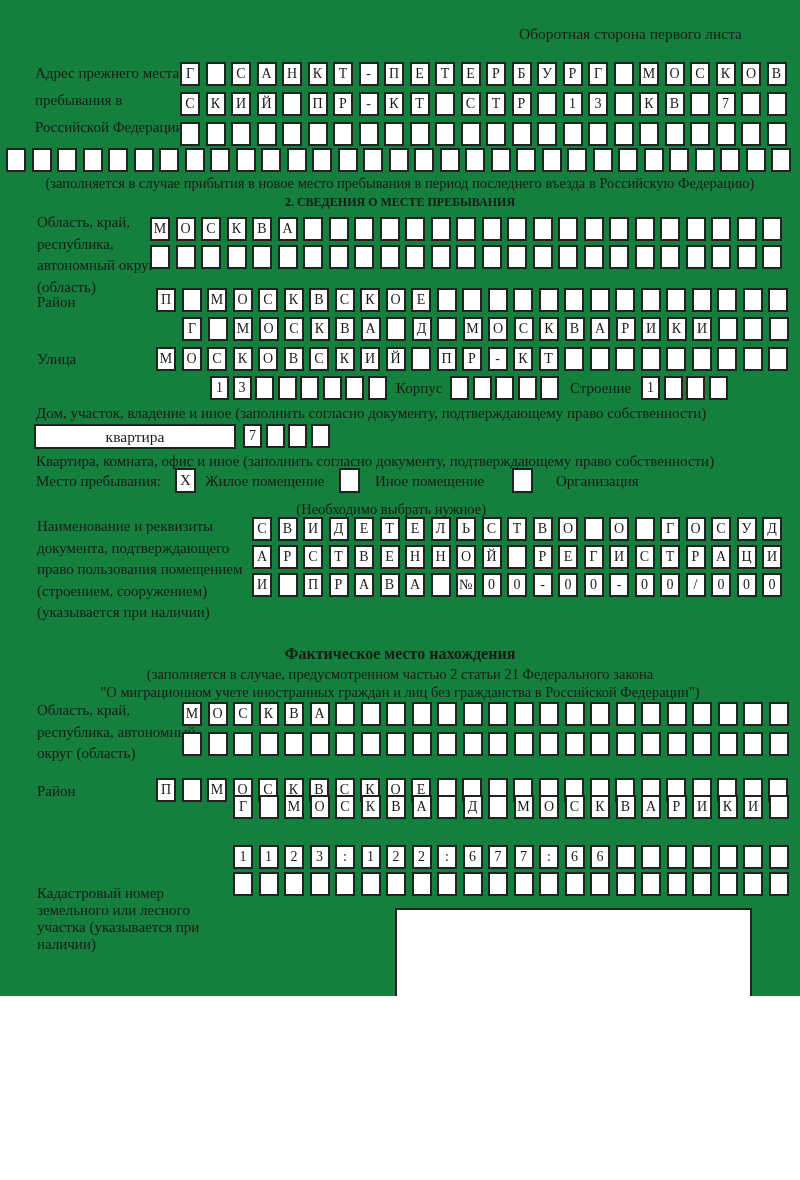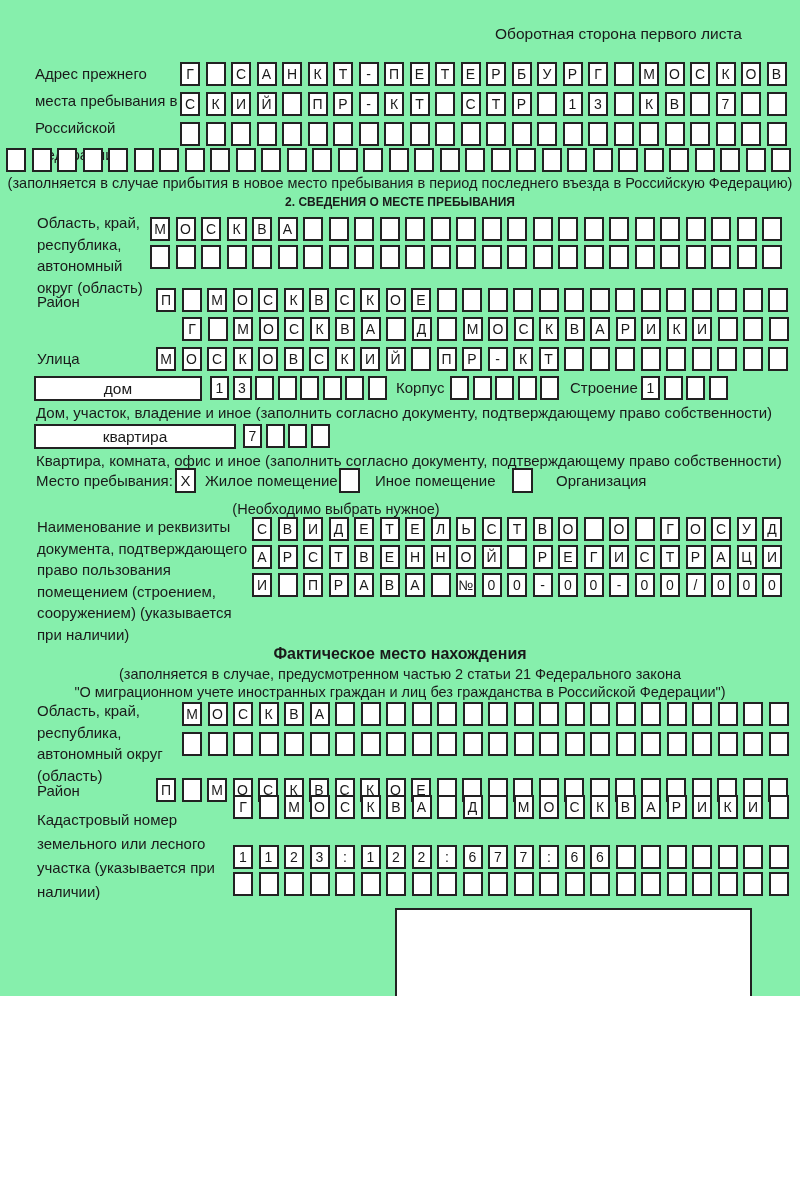--- a/index.html
+++ b/index.html
@@ -1,18 +1,18 @@
 <!DOCTYPE html>
 <html><head>
 <meta charset="utf-8">
 <style>
   html,body{margin:0;padding:0;background:#fff;}
   #page{
-    position:relative;width:800px;height:996px;background:#86efac;overflow:hidden;
-    font-family:Liberation Sans, sans-serif;color:#1a1a1a;
+    position:relative;width:800px;height:996px;background:#15803d;overflow:hidden;
+    font-family:Liberation Serif, serif;color:#1a1a1a;
   }
   .t{position:absolute;font-size:15px;line-height:20px;white-space:nowrap;}
   .wrap{white-space:normal;}
   .center{left:0;width:800px;text-align:center;white-space:nowrap;}
   .bold{font-weight:bold;}
   .small{font-size:14.5px;}
   .cellrow{position:absolute;display:flex;gap:5.5px;}
   .cellrow.sm{gap:3.5px;}
   .cell{
     width:20px;height:24px;box-sizing:border-box;border:2px solid #222;
@@ -287,21 +287,20 @@
       <span class="cell"></span>
       <span class="cell"></span>
       <span class="cell"></span>
       <span class="cell"></span>
       <span class="cell"></span>
       <span class="cell"></span>
       <span class="cell"></span>
       <span class="cell"></span>
     </div>
 
-  <div class="labelbox" style="left:34px;top:376px;width:168px;">дом</div>
   <div class="cellrow sm" style="left:210px;top:376px;">
       <span class="cell">1</span>
       <span class="cell">3</span>
       <span class="cell"></span>
       <span class="cell"></span>
       <span class="cell"></span>
       <span class="cell"></span>
       <span class="cell"></span>
       <span class="cell"></span>
     </div>
@@ -331,21 +330,21 @@
     </div>
   <div class="t" style="left:36px;top:451px;">Квартира, комната, офис и иное (заполнить согласно документу, подтверждающему право собственности)</div>
 
   <div class="t" style="left:36px;top:471px;">Место пребывания:</div>
   <div class="chk" style="left:175px;top:468px;">X</div>
   <div class="t" style="left:205px;top:471px;">Жилое помещение</div>
   <div class="chk" style="left:339px;top:468px;"></div>
   <div class="t" style="left:375px;top:471px;">Иное помещение</div>
   <div class="chk" style="left:512px;top:468px;"></div>
   <div class="t" style="left:556px;top:471px;">Организация</div>
-  <div class="t small" style="left:186px;top:499px;width:300px;text-align:center;">(Необходимо выбрать нужное)</div>
+  <div class="t small" style="left:186px;top:499px;width:300px;text-align:right;">(Необходимо выбрать нужное)</div>
 
   <div class="t wrap" style="left:37px;top:516px;width:220px;line-height:21.5px;white-space:normal;">Наименование и реквизиты документа, подтверждающего право пользования помещением (строением, сооружением) (указывается при наличии)</div>
   <div class="cellrow" style="left:252px;top:517px;">
       <span class="cell">С</span>
       <span class="cell">В</span>
       <span class="cell">И</span>
       <span class="cell">Д</span>
       <span class="cell">Е</span>
       <span class="cell">Т</span>
       <span class="cell">Е</span>
@@ -516,21 +515,21 @@
       <span class="cell">К</span>
       <span class="cell">В</span>
       <span class="cell">А</span>
       <span class="cell">Р</span>
       <span class="cell">И</span>
       <span class="cell">К</span>
       <span class="cell">И</span>
       <span class="cell"></span>
     </div>
 
-  <div class="t wrap" style="left:37px;top:808px;width:180px;line-height:24px;white-space:normal;">Кадастровый номер земельного или лесного участка (указывается при наличии)</div>
+  <div class="t wrap" style="left:37px;top:885px;width:180px;line-height:17px;white-space:normal;">Кадастровый номер земельного или лесного участка (указывается при наличии)</div>
   <div class="cellrow" style="left:233px;top:845px;">
       <span class="cell">1</span>
       <span class="cell">1</span>
       <span class="cell">2</span>
       <span class="cell">3</span>
       <span class="cell">:</span>
       <span class="cell">1</span>
       <span class="cell">2</span>
       <span class="cell">2</span>
       <span class="cell">:</span>

